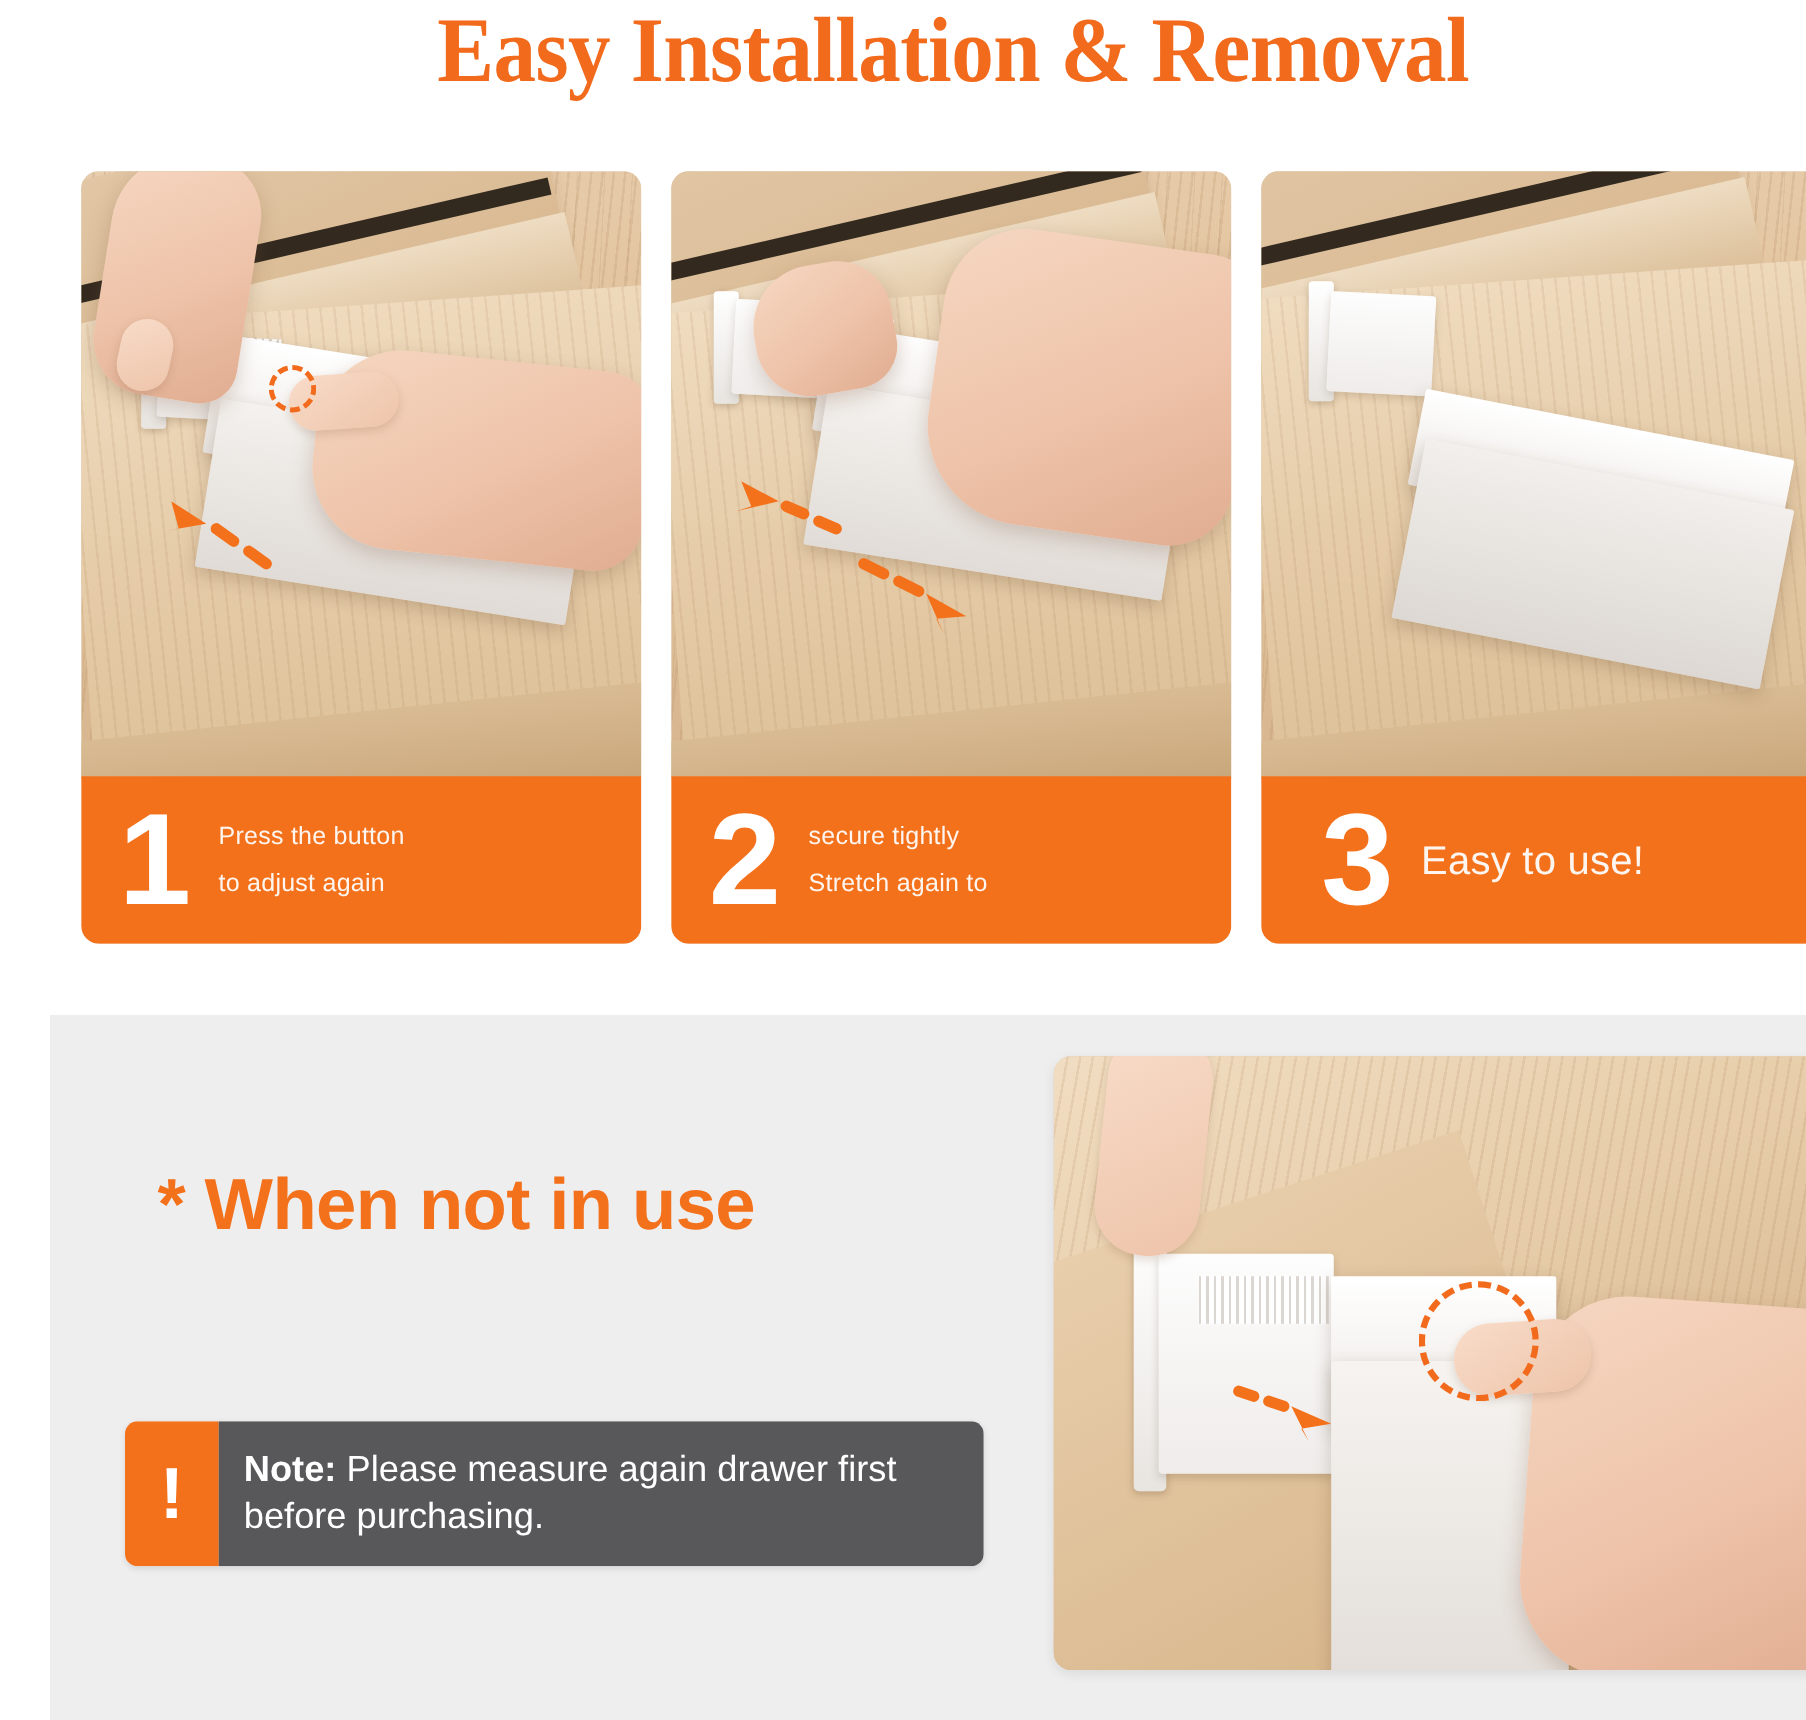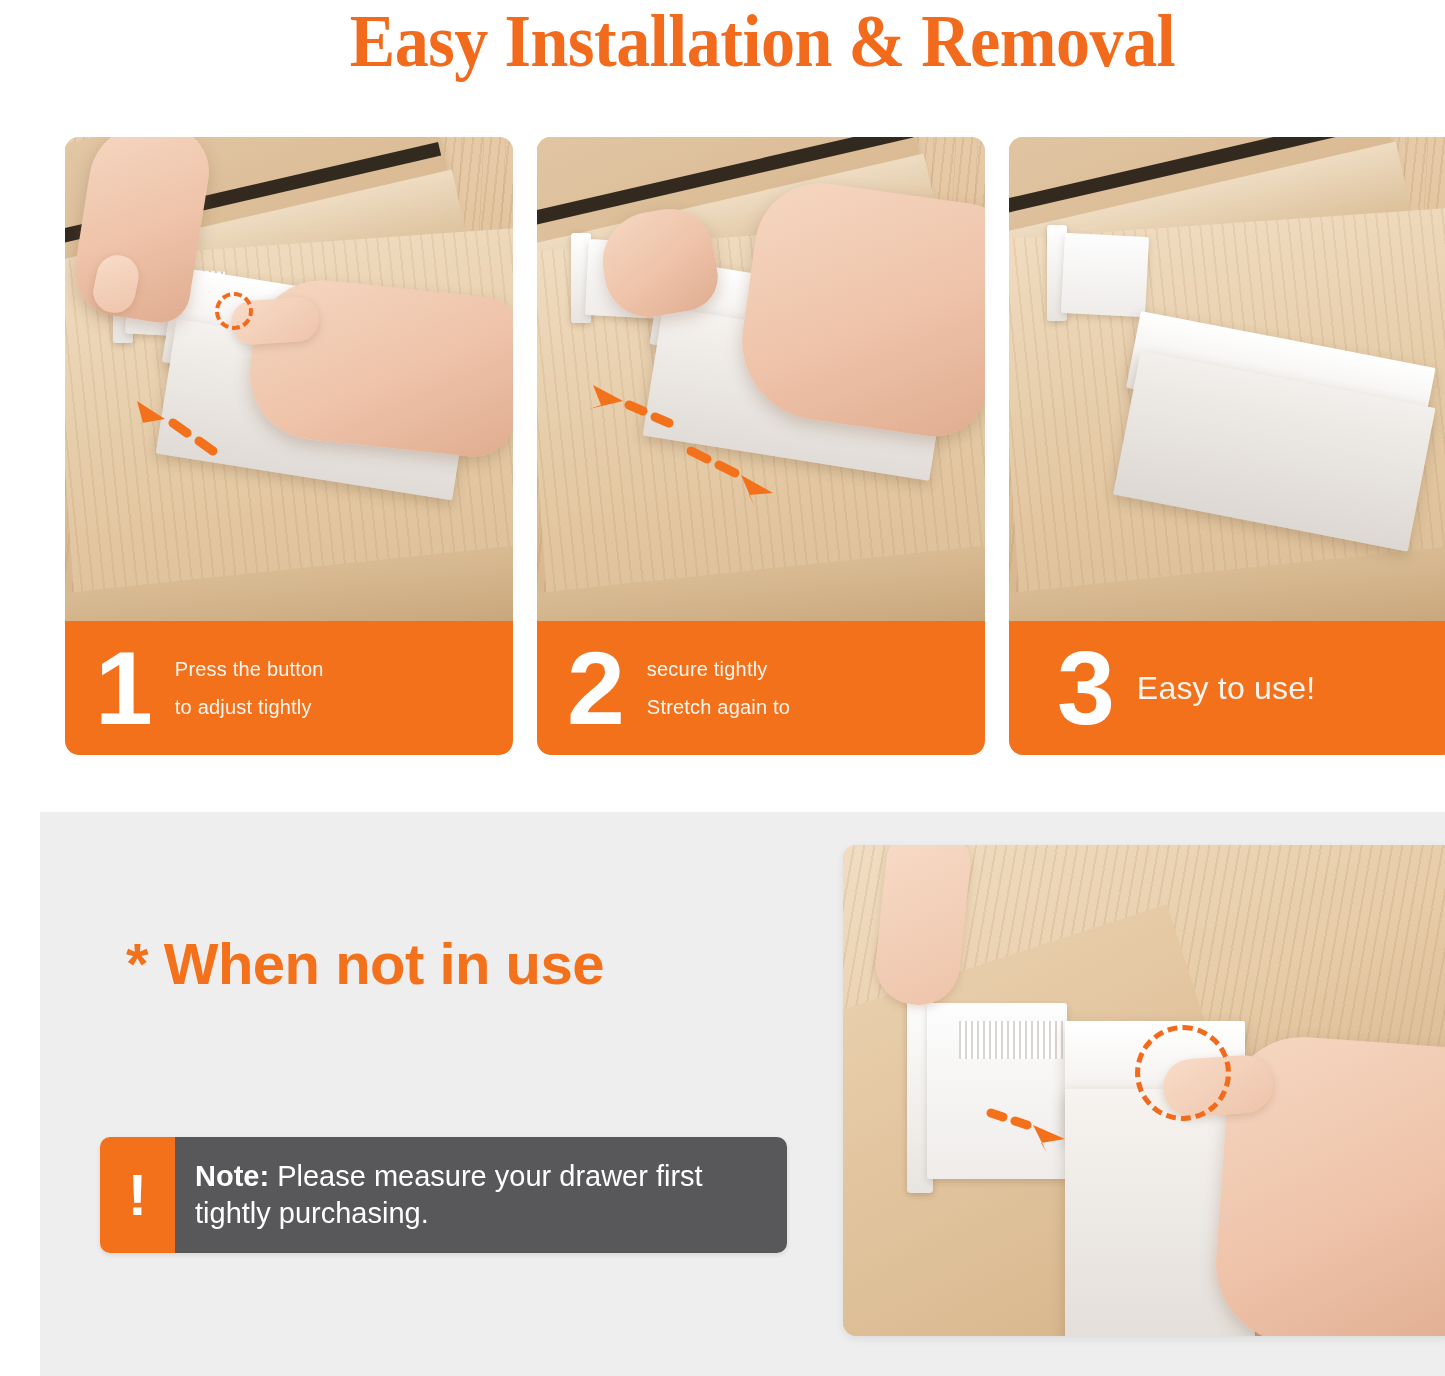--- a/index.html
+++ b/index.html
@@ -295,21 +295,21 @@
             <line x1="70" y1="44" x2="56" y2="34"></line>
           </g>
           <path d="M48 30 L20 12 L26 34 L14 36 Z" fill="#F4711C"></path>
         </svg>
       </div>
 
       <div class="caption">
         <div class="step-num">1</div>
         <div class="step-text">
           <div>Press the button</div>
-          <div>to adjust tightly</div>
+          <div>to adjust again</div>
         </div>
       </div>
     </div>
 
     <div class="step s2">
       <div class="photo">
         <div class="wood"></div>
         <div class="cab-strip" style="top:-46px;"></div>
         <div class="cab-gap" style="top:34px;"></div>
         <div class="drawer-rim" style="top:64px;"></div>
@@ -377,21 +377,21 @@
 
   <div class="lower">
 
     <div class="when-title">* When not in use</div>
 
     <div class="note-box">
       <div class="note-bang">!</div>
       <div class="note-body">
         <div class="note-text">
           <b>Note:</b>
-          <span>Please measure your drawer first tightly purchasing.</span>
+          <span>Please measure again drawer first before purchasing.</span>
         </div>
       </div>
     </div>
 
     <div class="bottom-photo">
       <div class="bp-wood"></div>
       <div class="bp-edge"></div>
 
       <div class="divider-cap" style="left:64px; top:138px; width:26px; height:210px; border-radius:4px;"></div>
       <div class="divider-rail" style="left:84px; top:158px; width:140px; height:176px; border-radius:3px;"></div>

